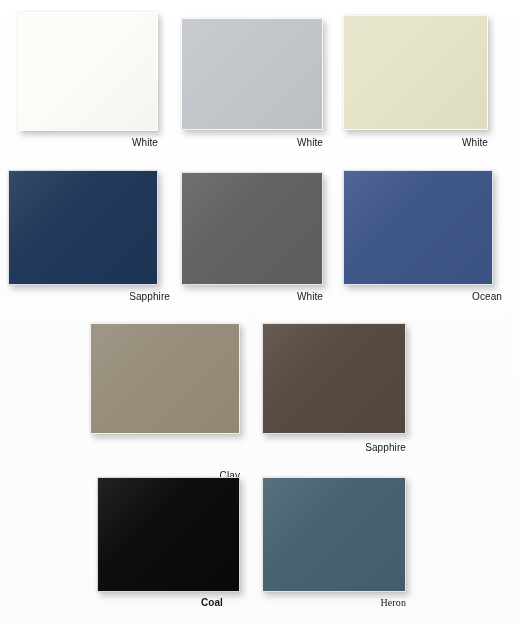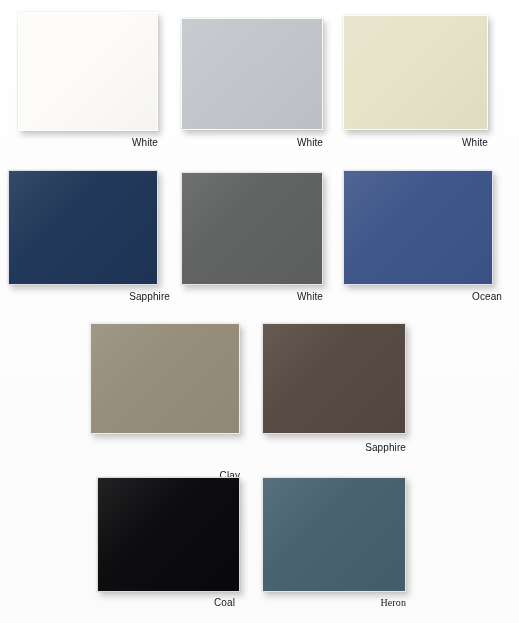--- a/index.html
+++ b/index.html
@@ -134,21 +134,21 @@
           </div>
         </div>
         <div class="swatch-label" style="left: 262px; top: 441px; width: 144px;">Sapphire</div>
       </div>
       <div class="row">
         <div class="swatch-cell" style="left: 97px; top: 477px; width: 143px; height: 115px;">
           <div class="chip" style="background: rgb(9, 9, 11);">
             <div class="chip-sheen"></div>
           </div>
         </div>
-        <div class="swatch-label" style="left: 92px; top: 596px; width: 143px;">Coal</div>
+        <div class="swatch-label" style="left: 80px; top: 596px; width: 143px; font-weight: bold;">Coal</div>
         <div class="swatch-cell" style="left: 262px; top: 477px; width: 144px; height: 115px;">
           <div class="chip" style="background: rgb(69, 96, 110);">
             <div class="chip-sheen"></div>
           </div>
         </div>
         <div class="swatch-label" style="left: 262px; top: 596px; width: 144px; font-family: Liberation Serif, serif;">Heron</div>
       </div>
     </div>
 </div>
 

